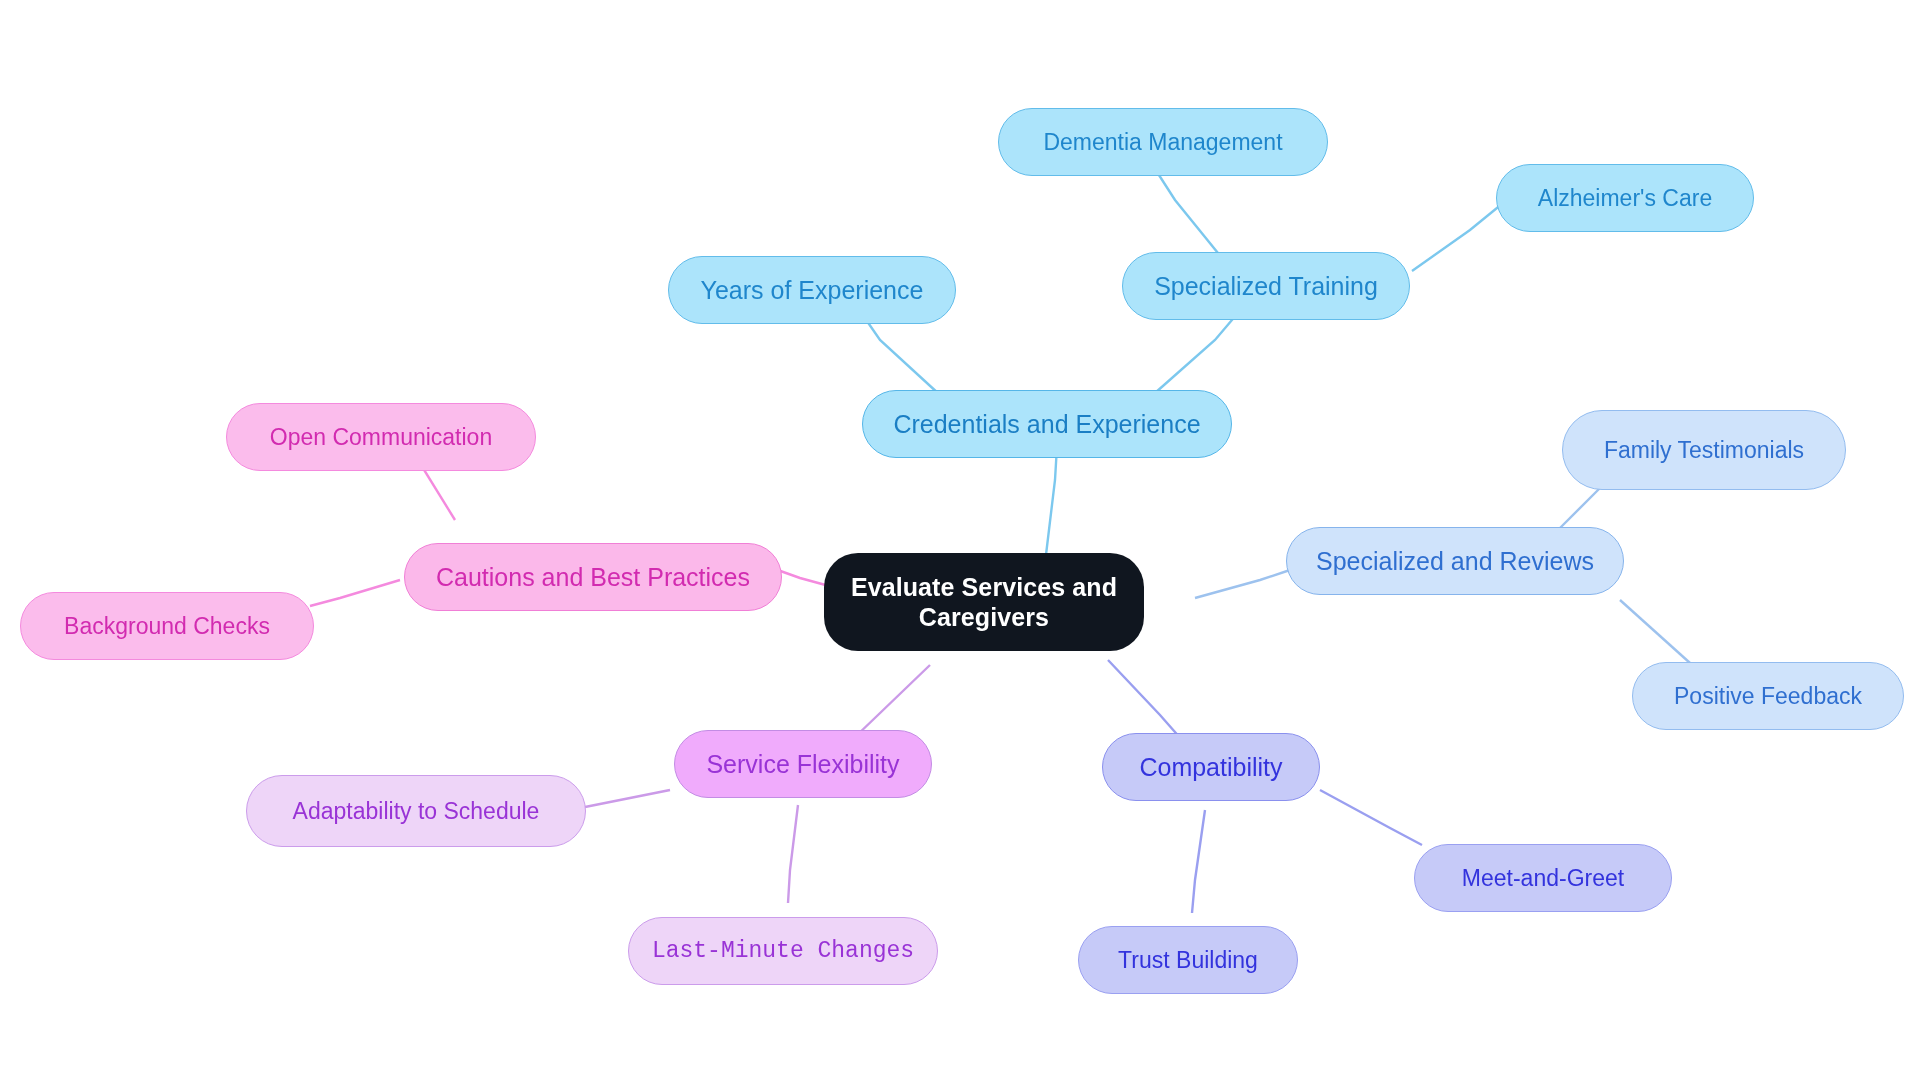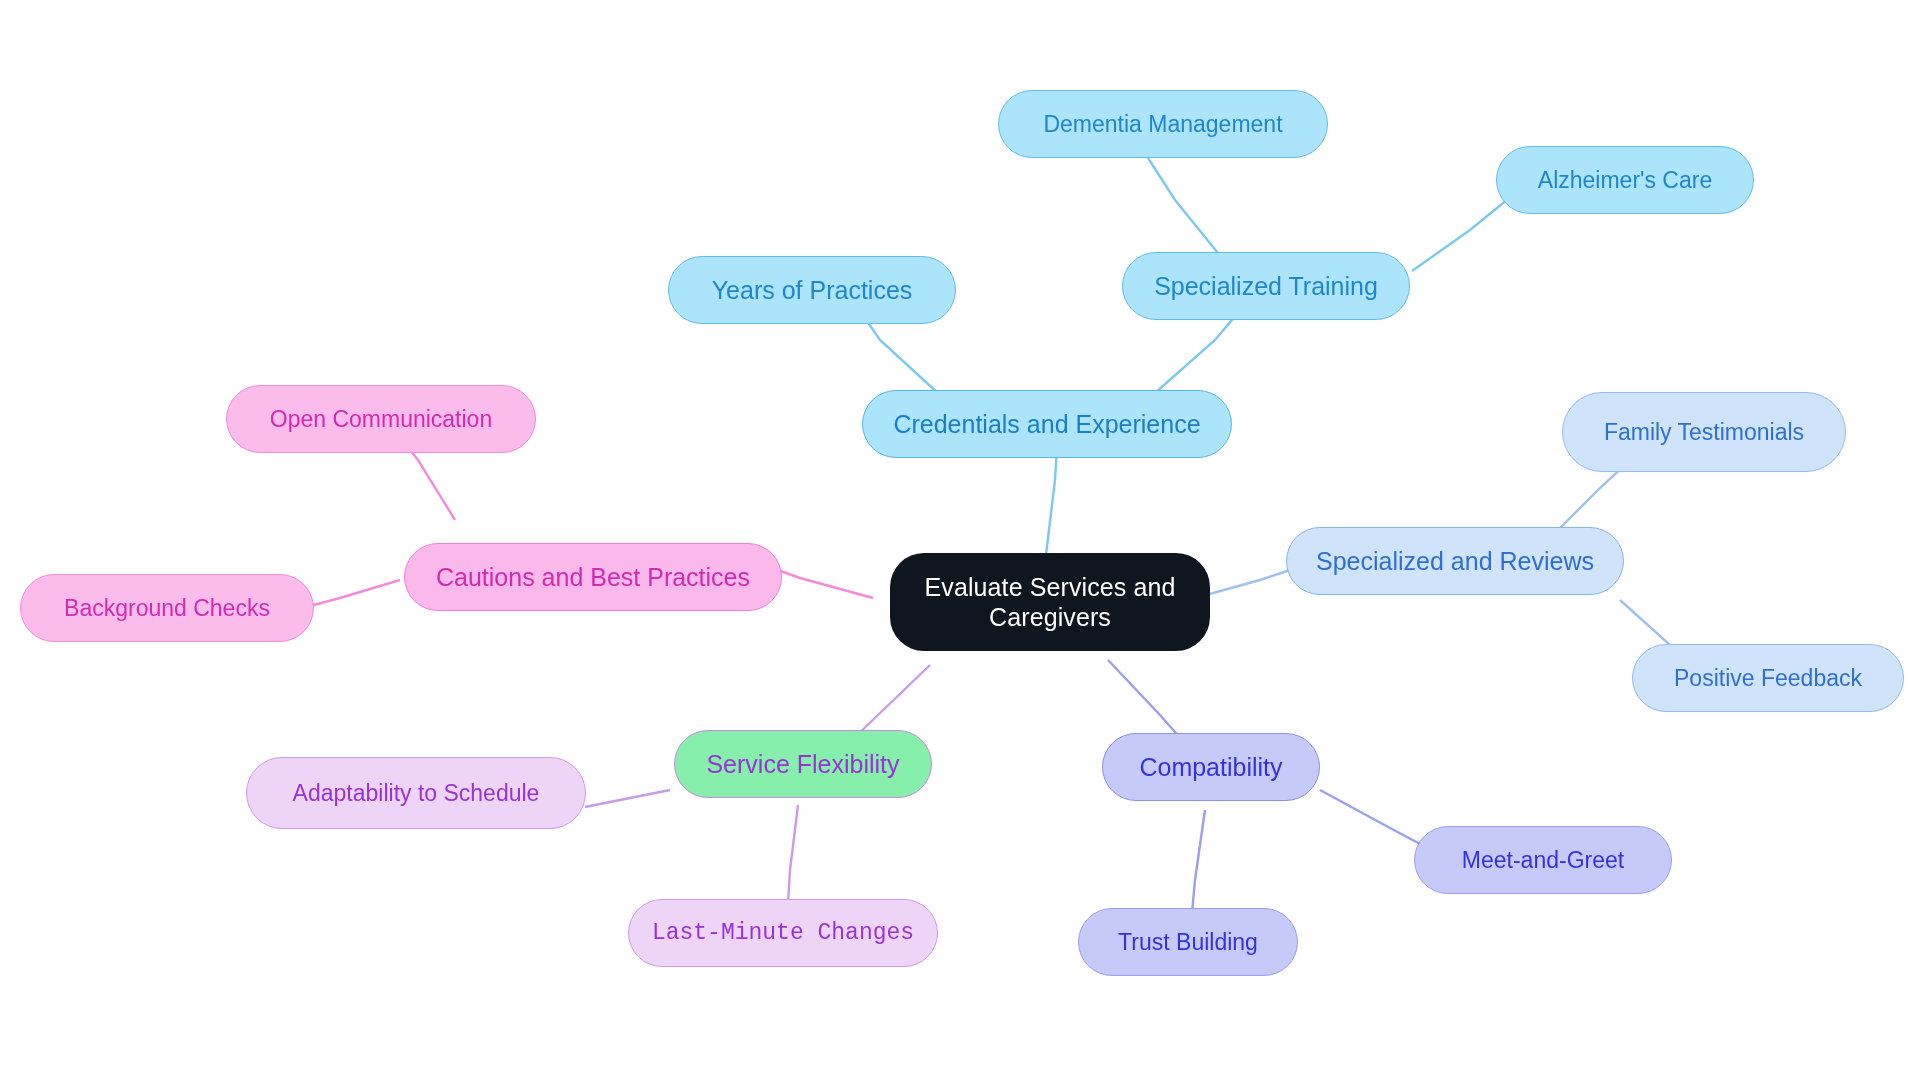--- a/index.html
+++ b/index.html
@@ -41,30 +41,30 @@
   }
   .node.root {
     border-radius: 34px;
     border-width: 0;
     font-size: 25px;
     color: #ffffff;
     background: #10161f;
     letter-spacing: 0.1px;
   }
   .node.lvl1 { font-size: 25px; }
-  .node.lvl2 { font-size: 23px; }
+  .node.lvl2 { font-size: 23px; margin-top: 18px; }
 
   
   .c-sky       { background:#ace4fb; border-color:#55b6e8; color:#1a7ec4; }
   .c-sky-2     { background:#ace4fb; border-color:#62bcea; color:#1f86cc; }
   .c-blue      { background:#cfe3fb; border-color:#86b4ec; color:#2f6fd0; }
   .c-blue-2    { background:#cfe3fb; border-color:#93bcef; color:#2f6fd0; }
   .c-indigo    { background:#c6caf8; border-color:#8a90ee; color:#3333dd; }
   .c-indigo-2  { background:#c6caf8; border-color:#9aa0f1; color:#3333dd; }
-  .c-violet    { background:#86efac; border-color:#c38ce4; color:#9933d6; }
+  .c-violet    { background:#f0abfc; border-color:#c38ce4; color:#9933d6; }
   .c-violet-2  { background:#eed5f8; border-color:#cb9ceb; color:#9933d6; }
   .c-pink      { background:#fbb8ea; border-color:#f07fd6; color:#d22bb0; }
   .c-pink-2    { background:#fbbcec; border-color:#f48ade; color:#d22bb0; }
 </style>
 </head>
 <body>
 
 <div id="canvas">
 
   <svg id="edges" viewBox="0 0 1920 1083" xmlns="http://www.w3.org/2000/svg">
@@ -97,26 +97,26 @@
 
     <path d="M 798 805 L 790 870 L 788 903" fill="none" stroke="#cb9ae8" stroke-width="2.4"></path>
 
     <path d="M 873 598 L 800 578 L 772 568" fill="none" stroke="#f48ade" stroke-width="2.4"></path>
 
     <path d="M 455 520 L 418 460 L 402 440" fill="none" stroke="#f48ade" stroke-width="2.4"></path>
 
     <path d="M 400 580 L 340 598 L 310 606" fill="none" stroke="#f48ade" stroke-width="2.4"></path>
   </svg>
 
-  <div class="node root" style="left:890px; top:553px; width:320px; height:98px;">Evaluate Services and
+  <div class="node root" style="left:824px; top:553px; width:320px; height:98px;font-weight:bold;">Evaluate Services and
 Caregivers</div>
 
   <div class="node lvl1 c-sky" style="left:862px; top:390px; width:370px; height:68px;">Credentials and Experience</div>
 
-  <div class="node lvl1 c-sky-2" style="left:668px; top:256px; width:288px; height:68px;">Years of Practices</div>
+  <div class="node lvl1 c-sky-2" style="left:668px; top:256px; width:288px; height:68px;">Years of Experience</div>
 
   <div class="node lvl1 c-sky-2" style="left:1122px; top:252px; width:288px; height:68px;">Specialized Training</div>
 
   <div class="node lvl2 c-sky-2" style="left:998px; top:90px; width:330px; height:68px;">Dementia Management</div>
 
   <div class="node lvl2 c-sky-2" style="left:1496px; top:146px; width:258px; height:68px;">Alzheimer's Care</div>
 
   <div class="node lvl1 c-blue" style="left:1286px; top:527px; width:338px; height:68px;">Specialized and Reviews</div>
 
   <div class="node lvl2 c-blue-2" style="left:1562px; top:392px; width:284px; height:80px;">Family Testimonials</div>

